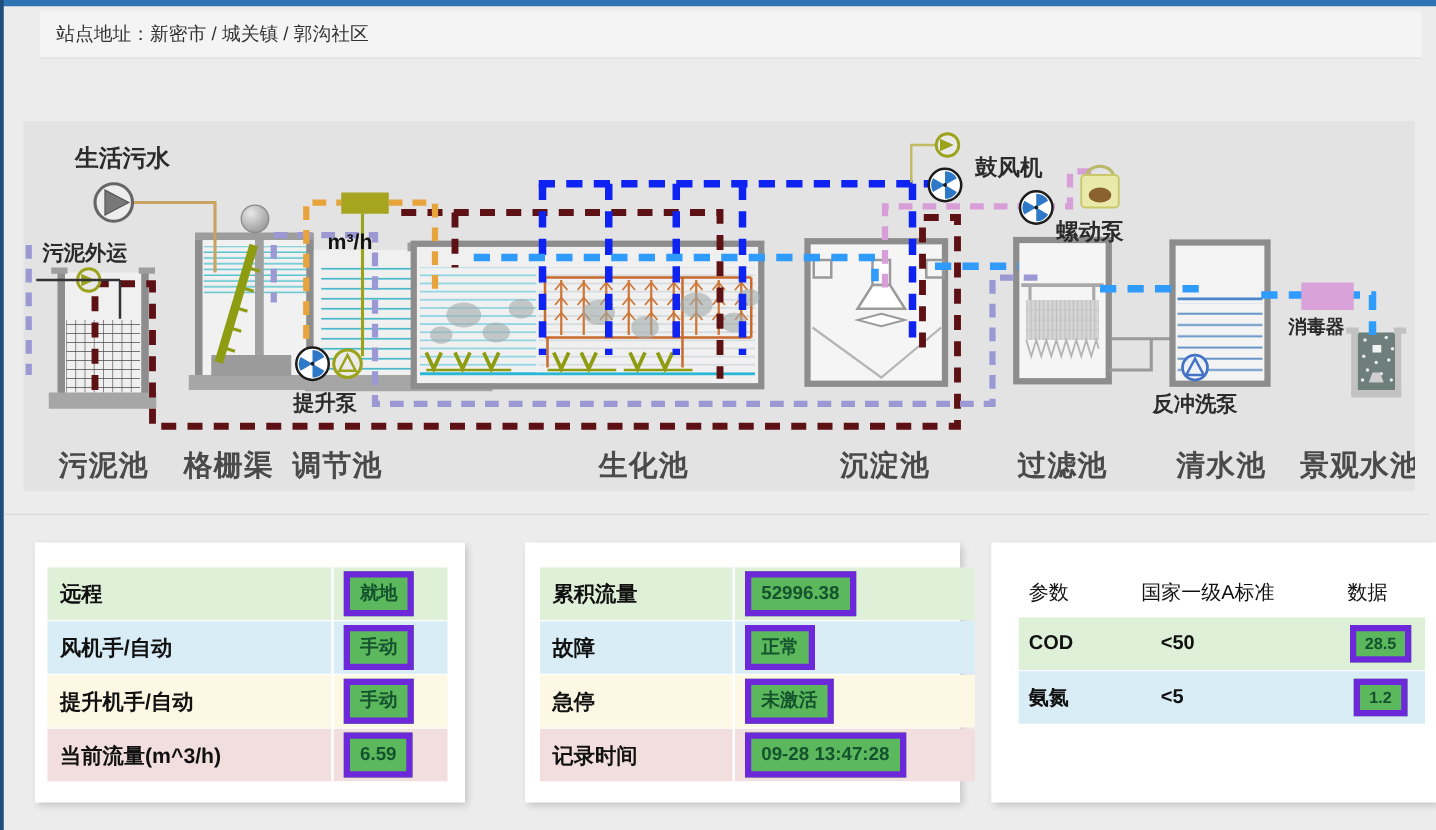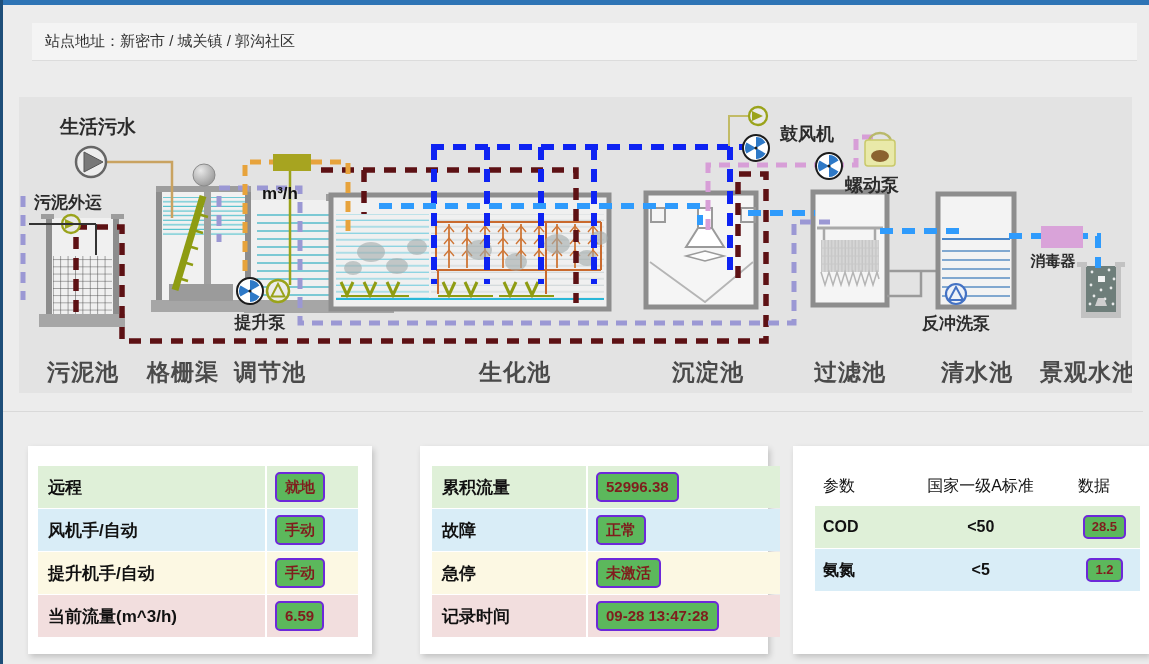--- a/index.html
+++ b/index.html
@@ -5,56 +5,56 @@
   html,body{margin:0;padding:0;}
   body{
     width:1149px;height:664px;position:relative;overflow:hidden;
     background:#ececec;
     font-family:"Liberation Sans","DejaVu Sans",sans-serif;
     color:#222;
   }
   .topbar{position:absolute;left:0;top:0;width:1149px;height:5px;background:#2e74b5;}
   .leftbar{position:absolute;left:0;top:0;width:3px;height:664px;background:#1e4e79;}
   .header{
-    position:absolute;left:32px;top:23px;width:1105px;height:37px;
+    position:absolute;left:32px;top:9px;width:1105px;height:37px;
     background:#f4f4f4;border-bottom:1px solid #dcdcdc;
     display:flex;align-items:center;
   }
   .header .site{padding-left:13px;font-size:15px;color:#333;}
   .section-line{position:absolute;left:3px;top:411px;width:1140px;height:1px;background:#d9d9d9;}
   .diagram-wrap{position:absolute;left:19px;top:97px;width:1113px;height:296px;background:#e3e3e3;}
   .panel{
-    position:absolute;top:446px;height:208px;background:#ffffff;
+    position:absolute;top:434px;height:208px;background:#ffffff;
     box-shadow:2px 3px 6px rgba(0,0,0,0.18);
   }
   #panel-control{left:28px;width:344px;}
   #panel-status{left:420px;width:348px;}
   #panel-quality{left:793px;width:356px;}
   .ptable{margin-top:20px;}
   #panel-control .ptable{margin-left:10px;width:320px;}
   #panel-status .ptable{margin-left:12px;width:348px;}
   #panel-quality .ptable{margin-left:22px;width:325px;}
   .trow{display:flex;align-items:center;height:42px;margin-bottom:1px;}
   .trow .lbl{flex:1;padding-left:10px;font-size:17px;font-weight:bold;color:#111;}
   .trow .val{display:flex;align-items:center;height:100%;border-left:2px solid #fff;}
   #panel-control .trow .val{width:91px;}
   #panel-status .trow .val{width:192px;}
   .success{background:#dff0d8;}
   .info{background:#d9edf7;}
   .warning{background:#fcf8e3;}
   .danger{background:#f2dede;}
   .badge{
-    display:inline-block;background:#5cb85c;border:2px solid #6d28d9;border-radius:5px;
-    color:#7f1d1d;font-weight:bold;font-size:15px;padding:3px 8px;line-height:1.3;margin-left:8px;
+    display:inline-block;background:#5cb85c;border:5px solid #6d28d9;border-radius:0;
+    color:#14532d;font-weight:bold;font-size:15px;padding:3px 8px;line-height:1.3;margin-left:8px;
     white-space:nowrap;
   }
   .qhead{display:flex;align-items:center;height:40px;background:#fff;}
   .qrow{display:flex;align-items:center;height:42px;margin-bottom:1px;gap:36px;}
   .qc1{width:90px;padding-left:8px;font-size:16px;font-weight:bold;color:#111;}
-  .qc2{width:135px;text-align:center;font-size:16px;font-weight:bold;color:#111;}
+  .qc2{width:135px;text-align:left;font-size:16px;font-weight:bold;color:#111;}
   .qc3{width:92px;text-align:center;}
   .qhead .qc1,.qhead .qc2,.qhead .qc3{font-size:16px;font-weight:normal;color:#111;}
   .qc3 .badge{margin-left:0;font-size:13px;padding:2px 7px;}
   svg text{font-family:"Liberation Sans","DejaVu Sans",sans-serif;}
 </style>
 </head>
 <body>
 
 <div class="topbar"></div>
 <div class="leftbar"></div>

